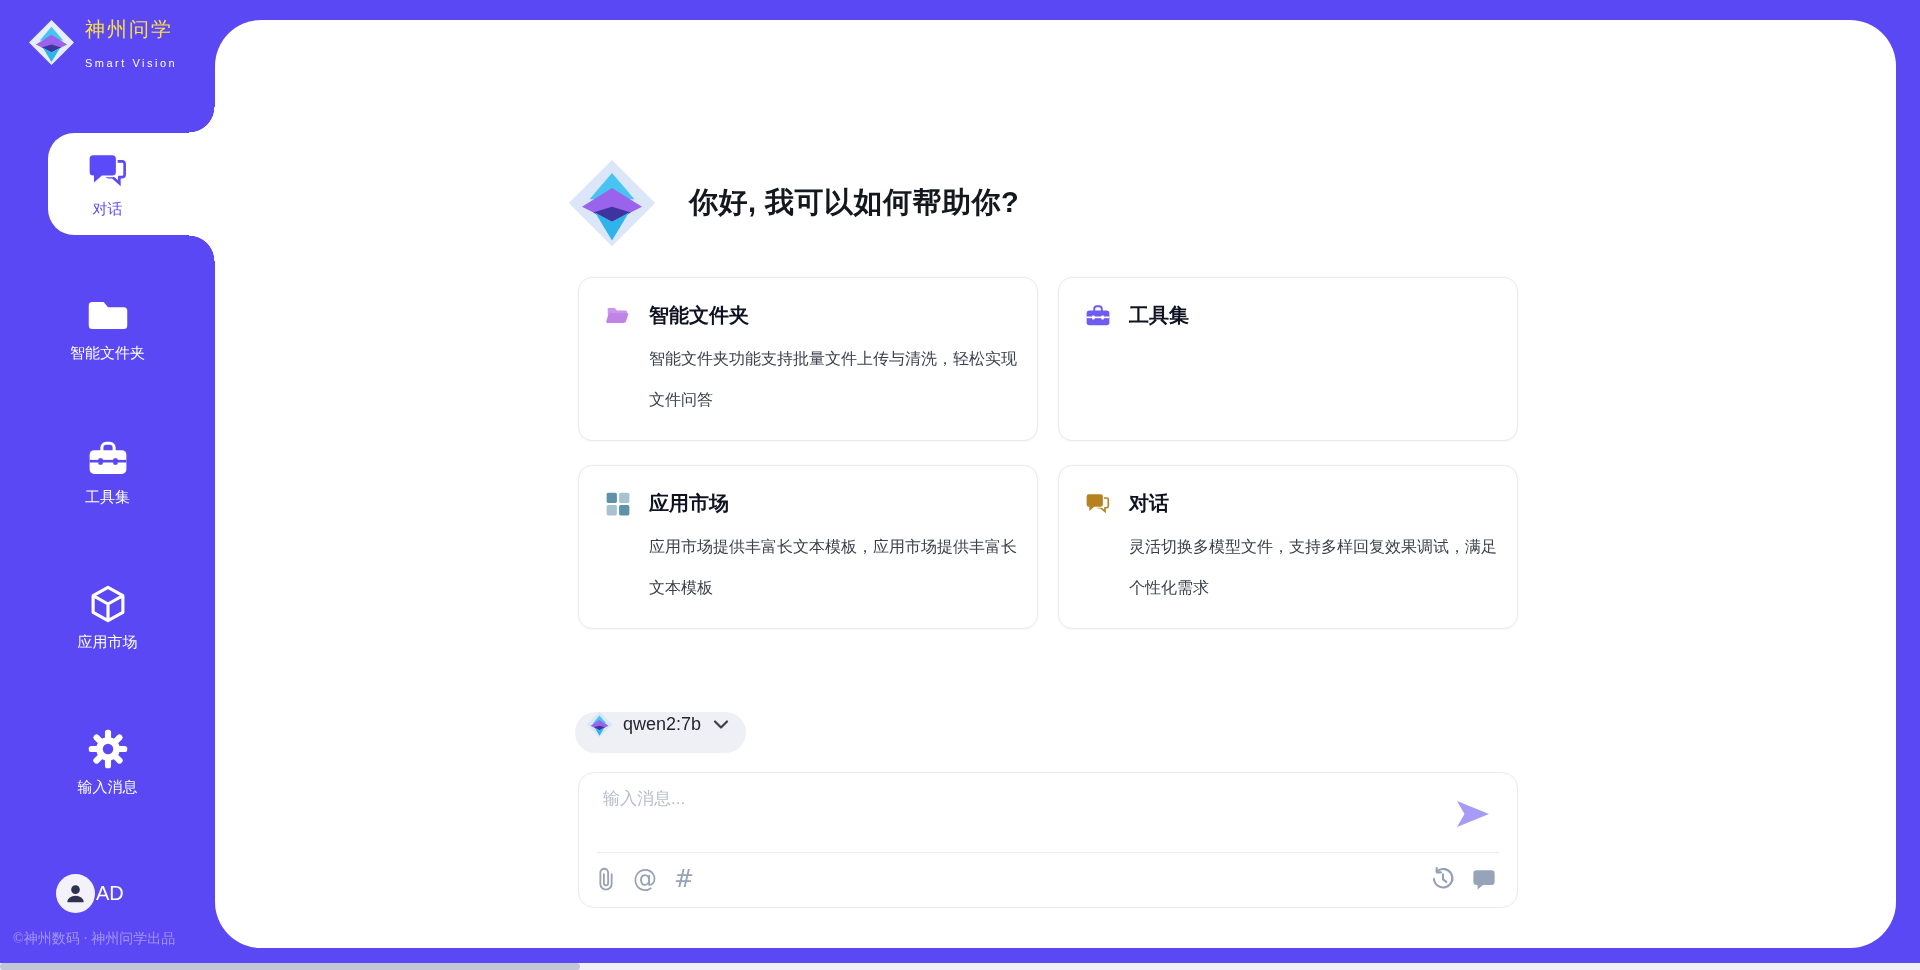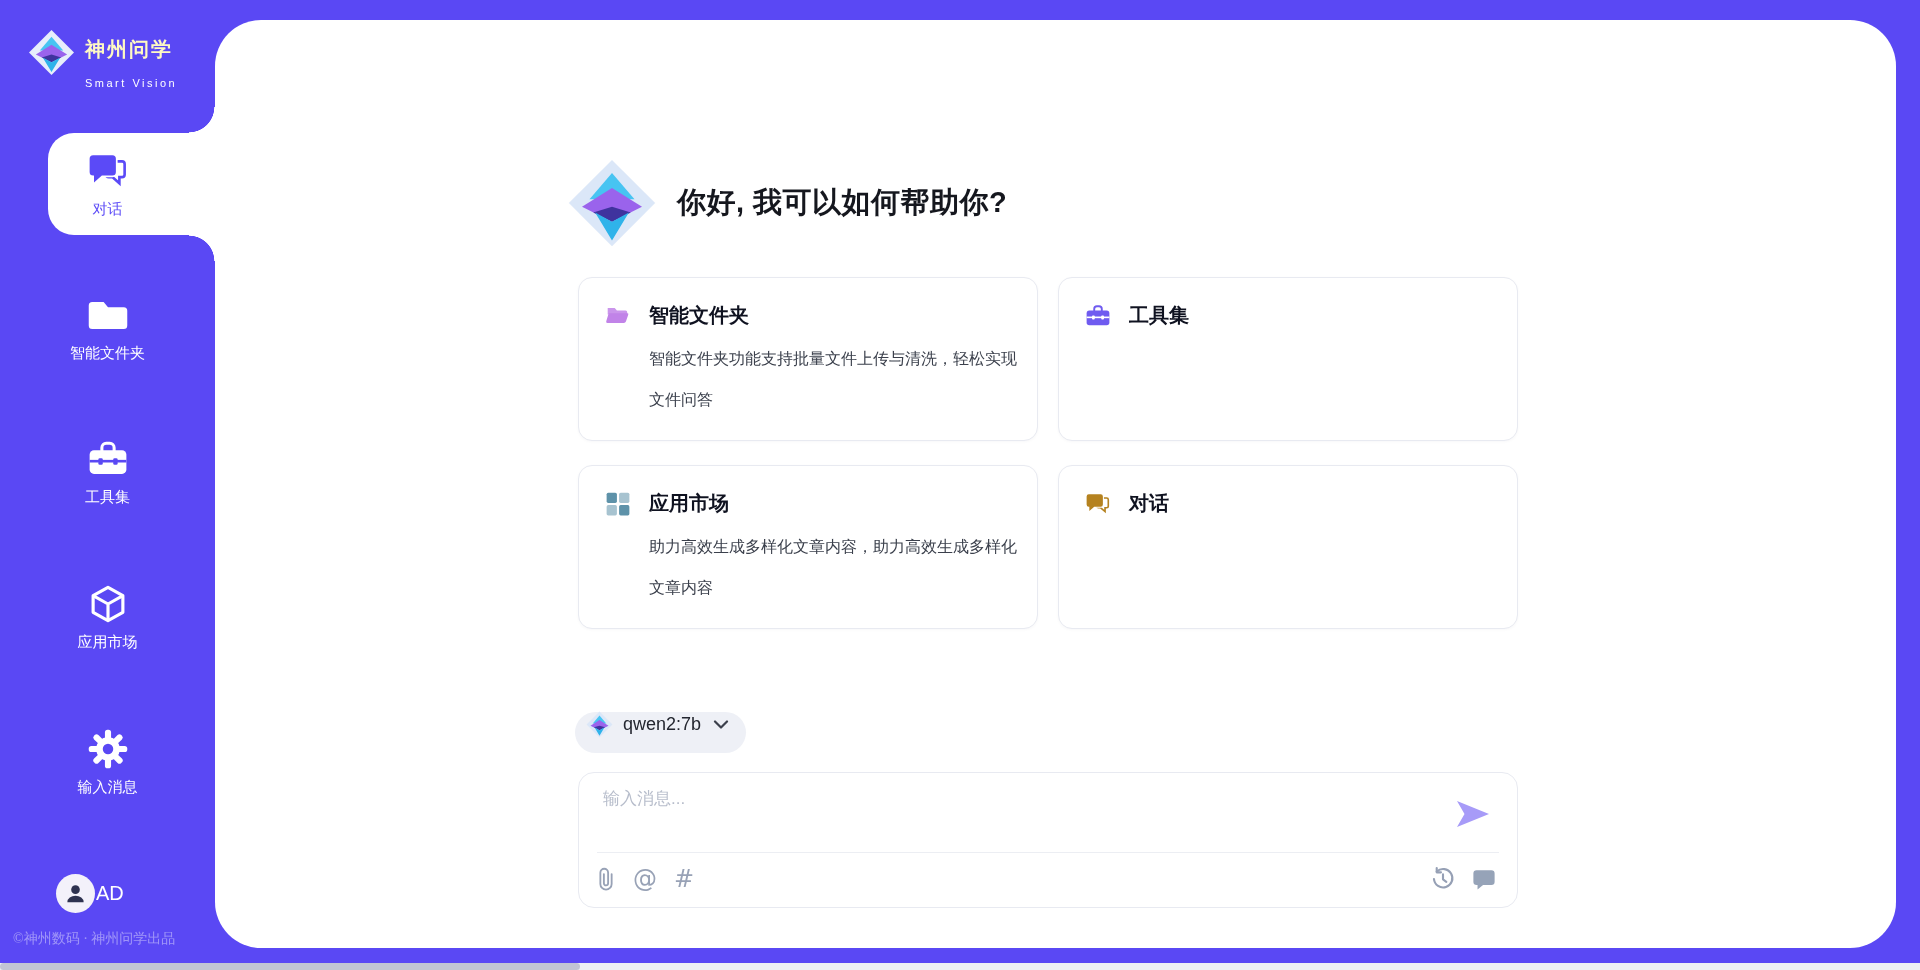--- a/index.html
+++ b/index.html
@@ -8,21 +8,21 @@
     position:relative;
     background:#5a48f4;
     font-family:"Liberation Sans","DejaVu Sans",sans-serif;
   }
 
   
   .sidebar { position:absolute; left:0; top:0; width:215px; height:970px; }
   .brand { position:absolute; left:28px; top:16px; display:flex; align-items:center; gap:10px; }
   .brand .gem { width:47px; height:47px; }
   .brand-text { display:flex; flex-direction:column; }
-  .brand-name { color:#fef9c3; font-size:20px; font-weight:bold; letter-spacing:2px;margin-top:20px; }
+  .brand-name { color:#fde047; font-size:20px; font-weight:normal; letter-spacing:2px; }
   .brand-sub { color:#fff; font-size:11px; letter-spacing:2.5px; margin-top:14px; }
 
   .active-tab { position:absolute; left:48px; top:133px; width:167px; height:102px;
     background:#fff; border-radius:26px 0 0 26px; }
   .tab-corner-top { position:absolute; left:189px; top:107px; width:26px; height:26px;
     background:radial-gradient(circle 26px at 0 0, #5a48f4 0 25px, #fff 25.6px); }
   .tab-corner-bottom { position:absolute; left:189px; top:235px; width:26px; height:26px;
     background:radial-gradient(circle 26px at 0 100%, #5a48f4 0 25px, #fff 25.6px); }
 
   .nav-item { position:absolute; left:0; width:215px; display:flex; flex-direction:column;
@@ -36,21 +36,21 @@
   .avatar { width:39px; height:39px; border-radius:50%; background:#f3f1fa; display:flex;
     align-items:center; justify-content:center; }
   .user-name { color:#fff; font-size:20px; }
   .side-footer { position:absolute; left:13px; top:930px; color:rgba(255,255,255,.42);
     font-size:14px; white-space:nowrap;font-family:Liberation Serif, serif; }
 
   
   .main { position:absolute; left:215px; top:20px; width:1681px; height:928px;
     background:#fff; border-radius:46px; }
 
-  .greeting { position:absolute; left:352px; top:138px; display:flex; align-items:center; gap:20px;text-align:right; }
+  .greeting { position:absolute; left:352px; top:138px; display:flex; align-items:center; gap:32px;text-align:right; }
   .greeting .gem { width:90px; height:90px; }
   .greeting-title { font-size:29px; font-weight:bold; color:#15171e; letter-spacing:.5px; }
 
   .cards { position:absolute; left:363px; top:257px; width:940px;
     display:grid; grid-template-columns:1fr 1fr; column-gap:20px; row-gap:24px; }
   .card { background:#fff; border:1px solid #e8eaf1; border-radius:14px;
     padding:24px 20px 20px 26px; min-height:128px; cursor:pointer;
     box-shadow:0 1px 3px rgba(25,30,60,.03); }
   .card-head { display:flex; align-items:center; gap:18px; margin-bottom:9px; }
   .card-icon { width:26px; height:26px; --bg:#ffffff; flex:none; }
@@ -216,31 +216,32 @@
     <div class="card">
       <div class="card-head">
         <svg class="card-icon" viewBox="0 0 48 48" style="color: rgb(94, 146, 169);">
           <rect x="3" y="3" width="19" height="19" rx="3" fill="currentColor"></rect>
           <rect x="26" y="3" width="19" height="19" rx="3" fill="currentColor" opacity=".55"></rect>
           <rect x="3" y="26" width="19" height="19" rx="3" fill="currentColor" opacity=".55"></rect>
           <rect x="26" y="26" width="19" height="19" rx="3" fill="currentColor"></rect>
         </svg>
         <span class="card-title">应用市场</span>
       </div>
-      <div class="card-desc">助力高效生成多样化文章内容，助力高效生成多样化文章内容</div>
+      <div class="card-desc">应用市场提供丰富长文本模板，应用市场提供丰富长文本模板</div>
     </div>
 
     <div class="card">
       <div class="card-head">
         <svg class="card-icon" viewBox="0 0 48 48" style="color: rgb(181, 130, 31);">
           <path d="M25 13h15a3 3 0 0 1 3 3v12a3 3 0 0 1-3 3h-3v7l-8-7h-4a3 3 0 0 1-3-3V16a3 3 0 0 1 3-3z" fill="none" stroke="currentColor" stroke-width="3"></path>
           <path d="M7 6h22a4 4 0 0 1 4 4v15a4 4 0 0 1-4 4H17l-9 8v-8H7a4 4 0 0 1-4-4V10a4 4 0 0 1 4-4z" fill="currentColor" stroke="#fff" stroke-width="4" paint-order="stroke"></path>
         </svg>
         <span class="card-title">对话</span>
       </div>
+      <div class="card-desc">灵活切换多模型文件，支持多样回复效果调试，满足个性化需求</div>
     </div>
   </div>
 
   <div class="model-pill">
     <svg class="gem" viewBox="0 0 48 48">
       <polygon points="24,1 47,24 24,47 1,24" fill="#dbe7f8"></polygon>
       <polygon points="24,8 36,22 12,22" fill="#47c4f2"></polygon>
       <polygon points="24,16 40,26 24,34 8,26" fill="#9a63ec"></polygon>
       <polygon points="24,26 34,29 24,34 14,29" fill="#3f339e"></polygon>
       <polygon points="24,34 33,29 24,44 15,29" fill="#2fb3ea"></polygon>

